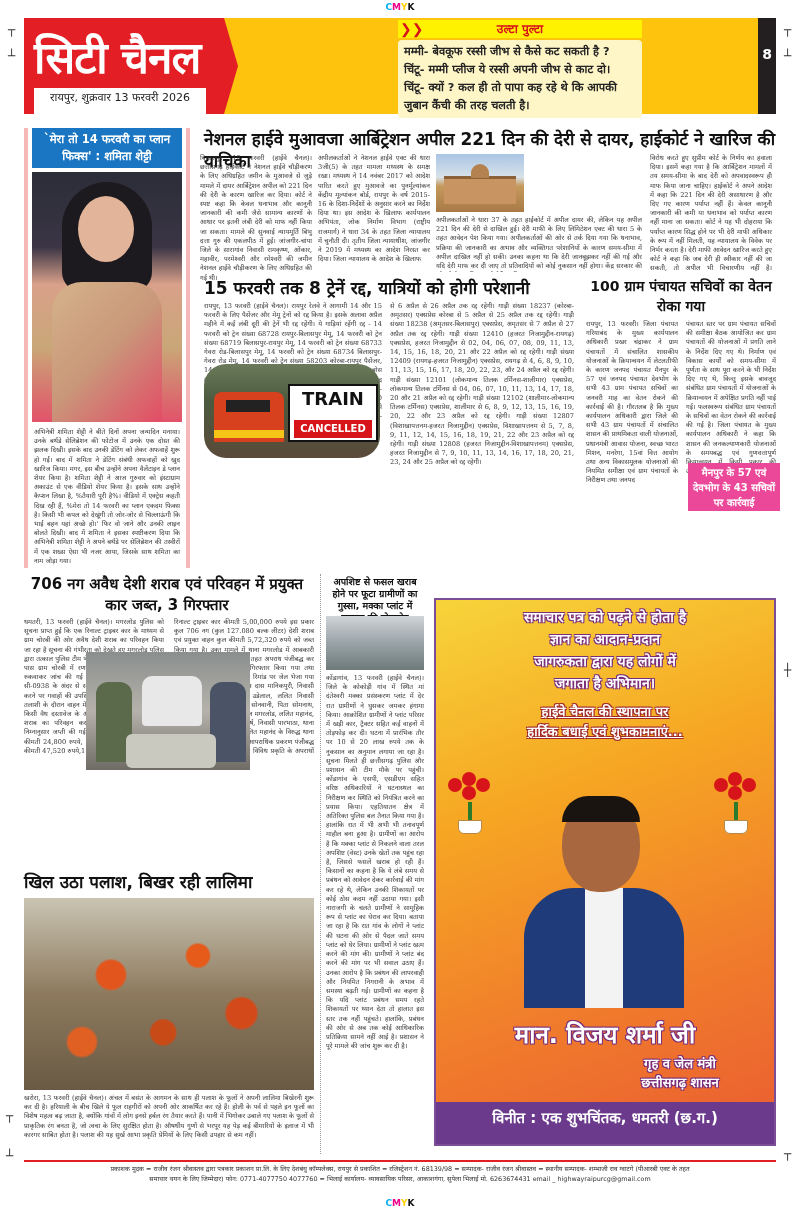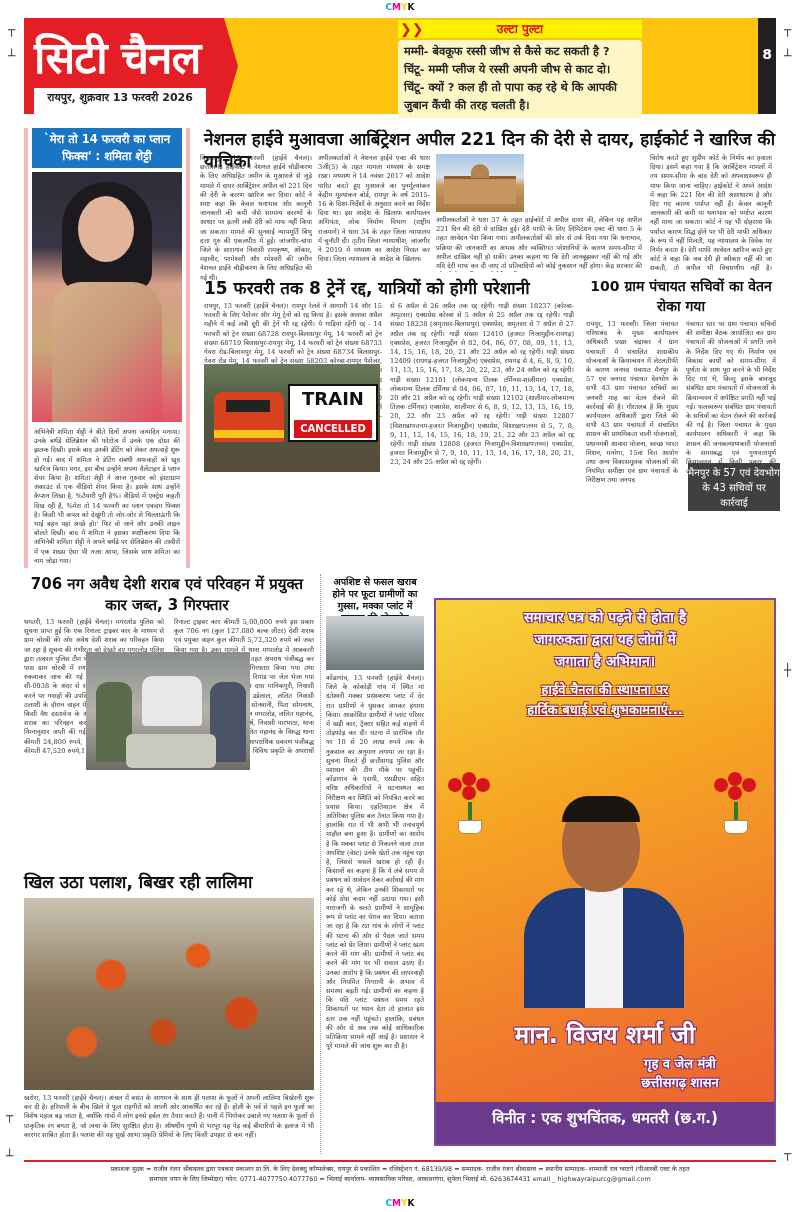--- a/index.html
+++ b/index.html
@@ -6,21 +6,21 @@
   body { width: 800px; height: 1212px; background: #fff; font-family: "DejaVu Sans", sans-serif; color: #222; position: relative; overflow: hidden; }
   .cmyk { position: absolute; left: 0; width: 800px; text-align: center; font-size: 9px; font-weight: bold; letter-spacing: 0; }
   .cmyk .c { color: #00aeef; } .cmyk .m { color: #ec008c; } .cmyk .y { color: #ffd200; } .cmyk .k { color: #111; }
   .reg { position: absolute; color: #333; font-size: 12px; line-height: 12px; }
 
   
   .masthead { position: absolute; left: 24px; top: 18px; width: 752px; height: 96px; background: #fdc30d; }
   .mast-red { position: absolute; left: 0; top: 0; width: 200px; height: 96px; background: #e31e25; }
   .mast-arrow { position: absolute; left: 200px; top: 0; width: 0; height: 0; border-top: 48px solid transparent; border-bottom: 48px solid transparent; border-left: 14px solid #e31e25; }
   .mast-title { position: absolute; left: 10px; top: 8px; font-family: "DejaVu Sans", sans-serif; font-weight: bold; font-size: 44px; color: #fff; letter-spacing: -1px; }
-  .mast-date { position: absolute; left: 10px; top: 70px; width: 172px; height: 32px; background: #fff; font-size: 11px; font-weight: bold; color: #222; text-align: center; line-height: 20px; }
+  .mast-date { position: absolute; left: 10px; top: 70px; width: 172px; height: 32px; background: #fff; font-size: 11px; font-weight: normal; color: #222; text-align: center; line-height: 20px; }
   .ulta { position: absolute; left: 374px; top: 2px; width: 244px; }
   .ulta-head { background: #fff200; height: 18px; text-align: center; font-weight: bold; color: #d7141a; font-size: 12px; line-height: 18px; position: relative; }
   .ulta-head .chev { position: absolute; left: 2px; top: 0; color: #d7141a; font-size: 14px; font-weight: bold; }
   .ulta-body { background: #fff6c8; margin-top: 2px; padding: 3px 6px; font-size: 11.3px; font-weight: bold; line-height: 18px; color: #222; border-radius: 4px; }
   .pagenum { position: absolute; right: 0; top: 0; width: 18px; height: 96px; background: #231f20; color: #fff; font-weight: bold; font-size: 14px; text-align: center; padding-top: 28px; }
 
   
   .col-text { font-size: 6.6px; line-height: 9.2px; color: #333; text-align: justify; font-family: "DejaVu Serif", serif; }
   .headline { font-weight: bold; color: #111; font-family: "DejaVu Sans", sans-serif; }
   .pink-border { border-left: 4px solid #f6b8b8; border-right: 4px solid #f6b8b8; }
@@ -39,32 +39,32 @@
   .hw-head { position: absolute; left: 204px; top: 128px; width: 572px; font-size: 17px; line-height: 22px; }
   .hw-cols { position: absolute; left: 200px; top: 154px; width: 572px; height: 118px; }
   .hw-col { position: absolute; top: 0; width: 112px; }
   .court-photo { position: absolute; left: 430px; top: 0; width: 110px; height: 58px; background: linear-gradient(180deg,#a9c5e3 0%,#d8e2ea 40%,#c59a5c 55%,#a87946 100%); }
   .court-photo .b { position: absolute; left: 8px; top: 22px; width: 94px; height: 28px; background: #c89462; border-top: 3px solid #8c6138; }
   .court-photo .dome { position: absolute; left: 46px; top: 10px; width: 18px; height: 14px; border-radius: 9px 9px 0 0; background: #b4824f; }
 
   
   .tr-head { position: absolute; left: 204px; top: 276px; width: 370px; font-size: 17px; line-height: 24px; }
   .tr-body { position: absolute; left: 204px; top: 302px; width: 370px; height: 262px; }
-  .train-photo { position: absolute; left: 84px; top: 62px; width: 190px; height: 108px; background: linear-gradient(180deg,#6b7a5a 0%,#4b5a3e 40%,#5a4a3a 100%); overflow: hidden; }
+  .train-photo { position: absolute; left: 84px; top: 62px; width: 190px; height: 94px; background: linear-gradient(180deg,#6b7a5a 0%,#4b5a3e 40%,#5a4a3a 100%); overflow: hidden; border-radius: 22px; }
   .train-photo .loco { position: absolute; left: 10px; top: 28px; width: 70px; height: 50px; background: #d8411e; border-radius: 8px 8px 0 0; }
   .train-photo .loco:after { content: ""; position: absolute; left: 12px; top: 8px; width: 44px; height: 12px; background: #222; }
   .train-photo .yellow { position: absolute; left: 10px; top: 66px; width: 70px; height: 8px; background: #f5c518; }
   .cancel-sign { position: absolute; left: 92px; top: 20px; width: 90px; height: 58px; background: #fff; border: 2px solid #111; text-align: center; }
   .cancel-sign .t1 { font-size: 18px; font-weight: bold; color: #111; line-height: 26px; }
   .cancel-sign .t2 { display: block; margin: 8px 4px; background: #d7141a; color: #fff; font-weight: bold; font-size: 10px; line-height: 18px; }
 
   
   .pn-head { position: absolute; left: 586px; top: 276px; width: 190px; font-size: 14px; line-height: 20px; text-align: center; }
   .pn-body { position: absolute; left: 586px; top: 320px; width: 190px; height: 246px; }
-  .pn-highlight { position: absolute; left: 102px; top: 143px; width: 92px; height: 48px; background: #404040; color: #fff; font-weight: normal; font-size: 10px; line-height: 15px; text-align: center; padding-top: 2px; }
+  .pn-highlight { position: absolute; left: 102px; top: 143px; width: 92px; height: 48px; background: #ec4899; color: #fff; font-weight: bold; font-size: 10px; line-height: 15px; text-align: center; padding-top: 2px; }
 
   
   .lq-head { position: absolute; left: 24px; top: 574px; width: 286px; font-size: 15px; line-height: 21px; text-align: center; }
   .lq-body { position: absolute; left: 24px; top: 618px; width: 290px; height: 248px; }
   .lq-photo { position: absolute; left: 62px; top: 34px; width: 164px; height: 118px; background: linear-gradient(180deg,#8a8f8e 0%,#b6b2ab 50%,#6f6c66 100%); }
   .lq-photo .car { position: absolute; left: 56px; top: 24px; width: 60px; height: 50px; background: #e8e8e8; border-radius: 10px 10px 4px 4px; }
   .lq-photo .ppl { position: absolute; left: 10px; top: 30px; width: 36px; height: 80px; background: #5a6a4a; border-radius: 12px 12px 0 0; }
   .lq-photo .ppl2 { left: 124px; background: #4a5466; }
   .lq-photo .bags { position: absolute; left: 40px; top: 82px; width: 90px; height: 34px; background: #c9c9c0; border-radius: 6px; }
 
@@ -195,20 +195,21 @@
 <div class="cp-photo"></div>
 <div class="cp-body col-text" style="overflow:hidden;">कोंडागांव, 13 फरवरी (हाईवे चैनल)। जिले के कोकोड़ी गांव में स्थित मां दंतेश्वरी मक्का प्रसंस्करण प्लांट में देर रात ग्रामीणों ने घुसकर जमकर हंगामा किया। आक्रोशित ग्रामीणों ने प्लांट परिसर में खड़ी कार, ट्रैक्टर सहित कई वाहनों में तोड़फोड़ कर दी। घटना में प्रारंभिक तौर पर 10 से 20 लाख रुपये तक के नुकसान का अनुमान लगाया जा रहा है। सूचना मिलते ही छत्तीसगढ़ पुलिस और प्रशासन की टीम मौके पर पहुंची। कोंडागांव के एसपी, एसडीएम सहित वरिष्ठ अधिकारियों ने घटनास्थल का निरीक्षण कर स्थिति को नियंत्रित करने का प्रयास किया। एहतियातन क्षेत्र में अतिरिक्त पुलिस बल तैनात किया गया है। हालांकि रात में भी अभी भी तनावपूर्ण माहौल बना हुआ है। ग्रामीणों का आरोप है कि मक्का प्लांट से निकलने वाला तरल अपशिष्ट (वेस्ट) उनके खेतों तक पहुंच रहा है, जिससे फसलें खराब हो रही हैं। किसानों का कहना है कि ये लंबे समय से प्रबंधन को आवेदन देकर कार्रवाई की मांग कर रहे थे, लेकिन उनकी शिकायतों पर कोई ठोस कदम नहीं उठाया गया। इसी नाराजगी के चलते ग्रामीणों ने सामूहिक रूप से प्लांट का घेराव कर दिया। बताया जा रहा है कि रात गांव के लोगों ने प्लांट की घटना की ओर से पैदल जाते समय प्लांट को घेर लिया। ग्रामीणों ने प्लांट खत्म करने की मांग की। ग्रामीणों ने प्लांट बंद करने की मांग पर भी सवाल उठाए हैं। उनका आरोप है कि प्रबंधन की लापरवाही और नियमित निगरानी के अभाव में समस्या बढ़ती गई। ग्रामीणों का कहना है कि यदि प्लांट प्रबंधन समय रहते शिकायतों पर ध्यान देता तो हालात इस स्तर तक नहीं पहुंचते। हालांकि, प्रबंधन की ओर से अब तक कोई आधिकारिक प्रतिक्रिया सामने नहीं आई है। प्रशासन ने पूरे मामले की जांच शुरू कर दी है।</div>
 
 <div class="pl-head headline">खिल उठा पलाश, बिखर रही लालिमा</div>
 <div class="pl-photo"></div>
 <div class="pl-body col-text" style="overflow:hidden;">खरोरा, 13 फरवरी (हाईवे चैनल)। अंचल में बसंत के आगमन के साथ ही पलाश के फूलों ने अपनी लालिमा बिखेरनी शुरू कर दी है। हरियाली के बीच खिले ये फूल राहगीरों को अपनी ओर आकर्षित कर रहे हैं। होली के पर्व से पहले इन फूलों का विशेष महत्व बढ़ जाता है, क्योंकि गांवों में लोग इनसे हर्बल रंग तैयार करते हैं। पानी में भिगोकर उबाले गए पलाश के फूलों से प्राकृतिक रंग बनता है, जो त्वचा के लिए सुरक्षित होता है। औषधीय गुणों से भरपूर यह पेड़ कई बीमारियों के इलाज में भी कारगर साबित होता है। पलाश की यह सुर्ख आभा प्रकृति प्रेमियों के लिए किसी उपहार से कम नहीं।</div>
 
 <div class="ad">
   <div class="ad-top">
     <div>समाचार पत्र को पढ़ने से होता है</div>
+    <div>ज्ञान का आदान-प्रदान</div>
     <div>जागरुकता द्वारा यह लोगों में</div>
     <div>जगाता है अभिमान।</div>
   </div>
   <div class="ad-mid">
     <div>हाईवे चैनल की स्थापना पर</div>
     <div>हार्दिक बधाई एवं शुभकामनाएं...</div>
   </div>
   <div class="flower" style="left:8px;">
     <span style="left:4px;top:6px;"></span>
       <span style="left:18px;top:0;"></span>

